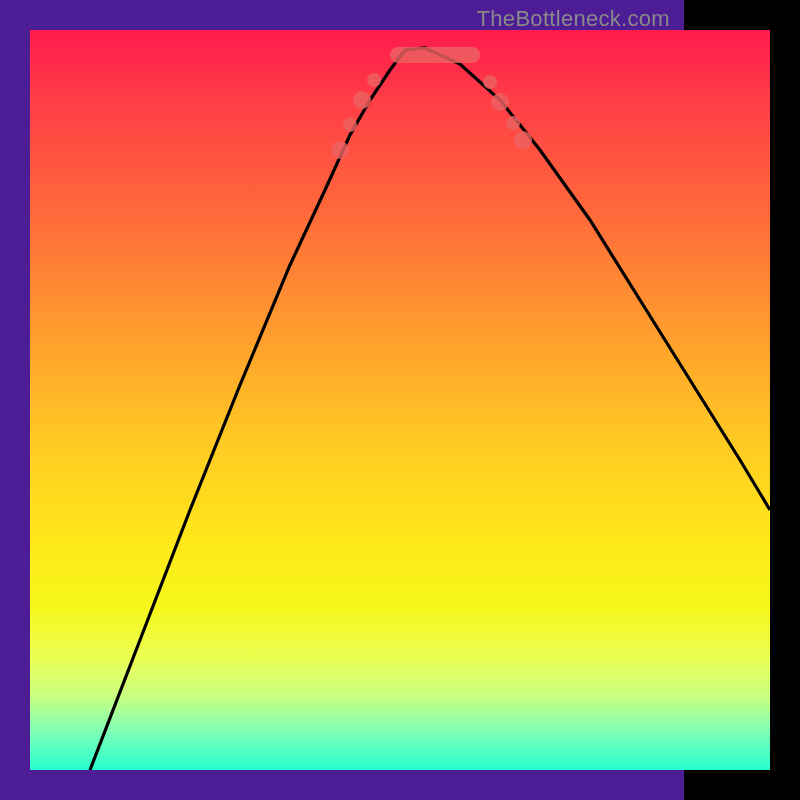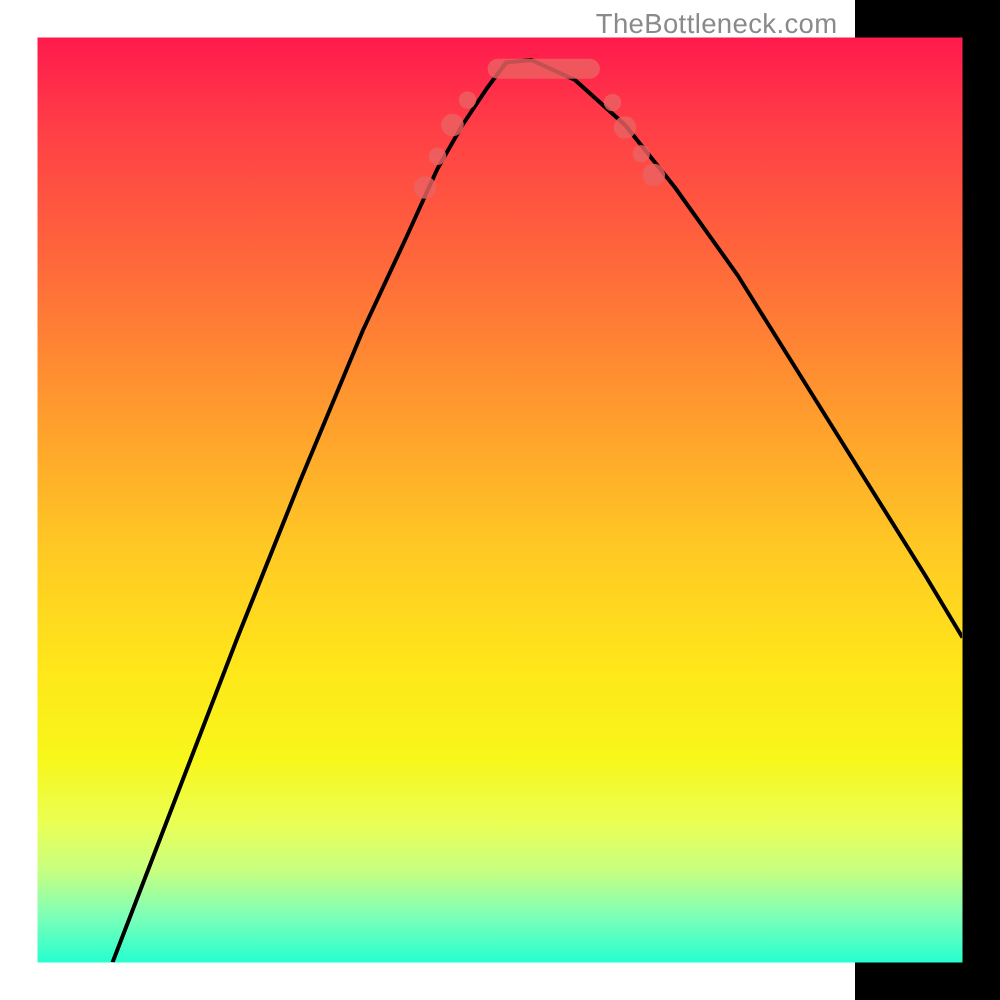--- a/index.html
+++ b/index.html
@@ -10,21 +10,21 @@
     background: #000;
     overflow: hidden;
     font-family: Arial, Helvetica, sans-serif;
   }
   .frame {
     position: absolute;
     top: 0;
     left: 0;
     width: 684px;
     height: 800px;
-    background: #ffffff;
+    background: #4c1d95;
   }
   .plot {
     position: absolute;
     top: 30px;
     left: 30px;
     width: 740px;
     height: 740px;
     background: linear-gradient(
       to bottom,
       #ff1a4d 0%,

